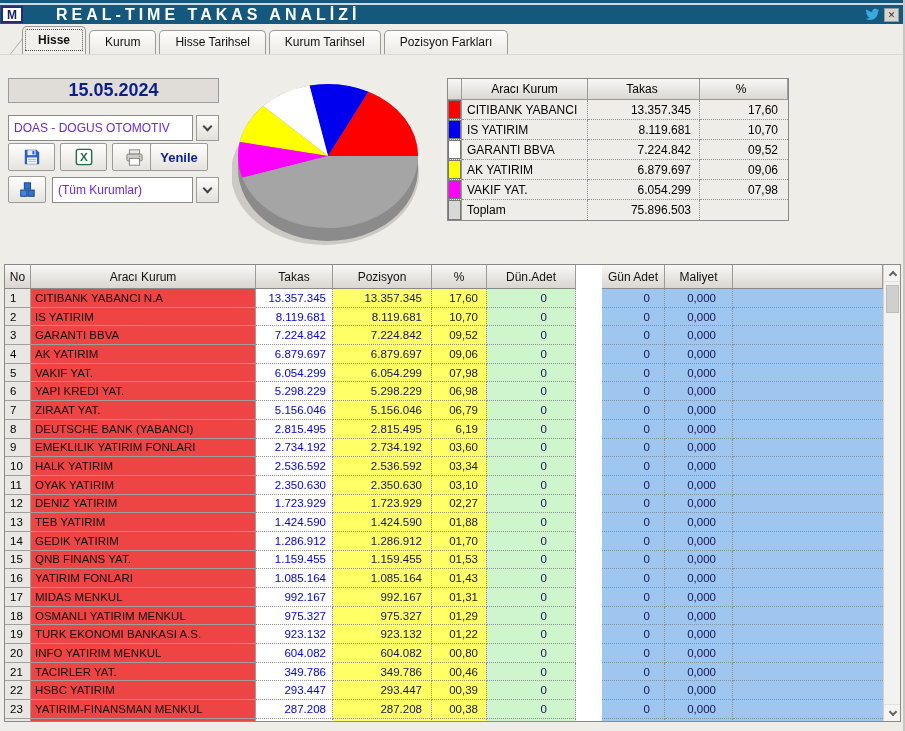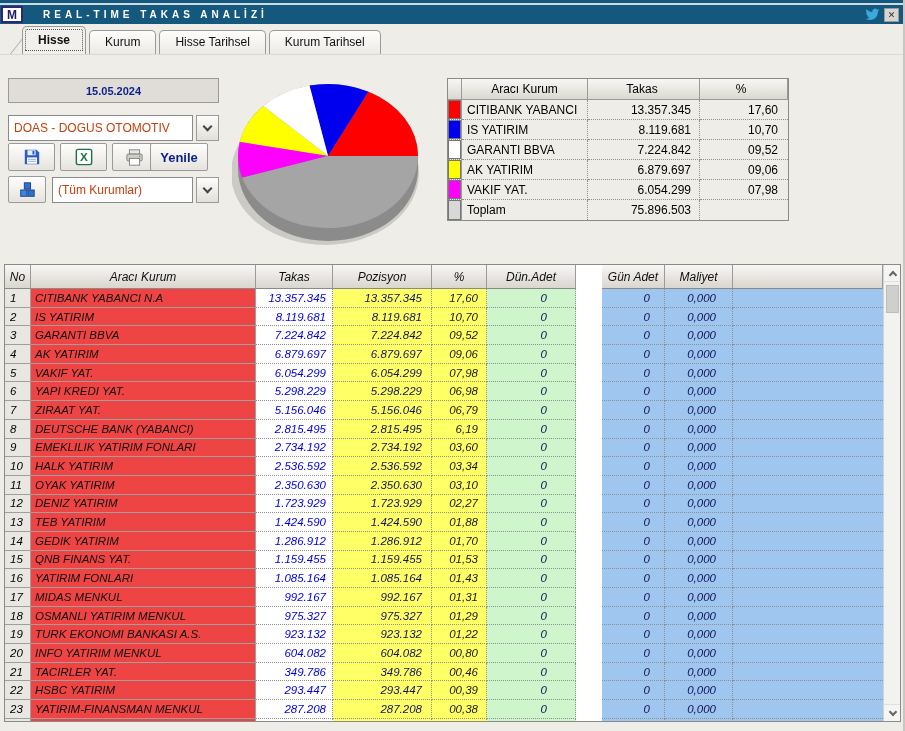--- a/index.html
+++ b/index.html
@@ -17,21 +17,21 @@
     height: 19px; background: #15587E; color: #fff;
     display: flex; align-items: center; position: relative;
   }
   .m-logo {
     width: 22px; height: 17px; background: #fff; border: 2px solid #2a2a72;
     color: #1a1a6e; font-weight: bold; font-size: 12px;
     display: flex; align-items: center; justify-content: center;
     margin-left: 1px; line-height: 1;
   }
   .title-text {
-    font-weight: bold; font-size: 10px; letter-spacing: 4px; margin-left: 20px;
+    font-weight: bold; font-size: 16px; letter-spacing: 4px; margin-left: 33px;
     white-space: nowrap;
   }
   .title-icons { position: absolute; right: 4px; top: 0; height: 19px; display: flex; align-items: center; gap: 3px; }
   .tw-icon svg { display:block; }
   .close-btn {
     width: 15px; height: 14px; background: #d8d6d2; border: 1px solid #9a9a9a;
     color: #333; font-size: 9px; line-height: 12px; text-align: center; cursor: default;
   }
 
   
@@ -53,27 +53,27 @@
   .tab.active {
     height: 28px; line-height: 27px; font-weight: bold;
     background: #f2f0ec; z-index: 2;
     outline: 1px dotted #555; outline-offset: -4px;
   }
 
   
   .date-box {
     position: absolute; left: 8px; top: 78px; width: 211px; height: 25px;
     background: #e0ddd8; border: 1px solid #9a9a9a;
-    color: #0b1f8a; font-weight: bold; font-size: 11px;
+    color: #0b1f8a; font-weight: bold; font-size: 18px;
     display: flex; align-items: center; justify-content: center;
   }
   .combo { position: absolute; display: flex; }
   .combo .field {
     background: #fff; border: 1px solid #8a8a8a; height: 100%;
-    font-size: 12px; color: #c2410c; display: flex; align-items: center; padding: 0 5px;
+    font-size: 12px; color: #6d28d9; display: flex; align-items: center; padding: 0 5px;
     white-space: nowrap; overflow: hidden;
   }
   .combo .drop {
     width: 23px; height: 100%; margin-left: 3px;
     background: linear-gradient(#fcfcfb, #e3e0da); border: 1px solid #9a9a9a;
     display: flex; align-items: center; justify-content: center;
   }
   .chev { width: 7px; height: 7px; border-right: 2px solid #444; border-bottom: 2px solid #444; transform: rotate(45deg); margin-top: -4px; }
   .stock-combo { left: 8px; top: 115px; width: 211px; height: 26px; }
   .stock-combo .field { width: 185px; }
@@ -112,21 +112,21 @@
   .s-name { width: 126px; }
   .s-takas { width: 112px; justify-content: flex-end; padding-right: 8px; }
   .s-pct { width: 88px; justify-content: flex-end; padding-right: 10px; border-right: none; }
   .s-row:last-child .s-cell { border-bottom: none; }
 
   
   .table-panel {
     position: absolute; left: 4px; top: 264px; width: 897px; height: 458px;
     border: 1px solid #8a8a8a; background: #fff; overflow: hidden; display: flex;
   }
-  .grid { width: 880px; font-style: italic; }
+  .grid { width: 880px; }
   .g-row { display: flex; height: 18.7px; font-size: 11.5px; }
   .g-row.header { height: 24px; font-size: 12px; }
   .g-cell {
     display: flex; align-items: center; overflow: hidden; white-space: nowrap;
     border-right: 1px dotted #8f8f8f; border-bottom: 1px dotted #8f8f8f; padding: 0 4px;
   }
   .g-row.header .g-cell {
     background: linear-gradient(#f8f7f5, #d9d6cf);
     border-right: 1px solid #9a9a9a; border-bottom: 1px solid #8a8a8a;
     justify-content: center; color: #111;
@@ -170,20 +170,21 @@
     <div class="close-btn">✕</div>
   </div>
 </div>
 
 <div class="tab-bar">
   <div class="tab-slant"></div>
 <div class="tab active">Hisse</div>
     <div class="tab">Kurum</div>
     <div class="tab">Hisse Tarihsel</div>
     <div class="tab">Kurum Tarihsel</div>
+    <div class="tab">Pozisyon Farkları</div>
   </div>
 
 <div class="date-box">15.05.2024</div>
 
 <div class="combo stock-combo">
   <div class="field">DOAS - DOGUS OTOMOTIV</div>
   <div class="drop">
       <span class="chev"></span>
     </div>
 </div>

